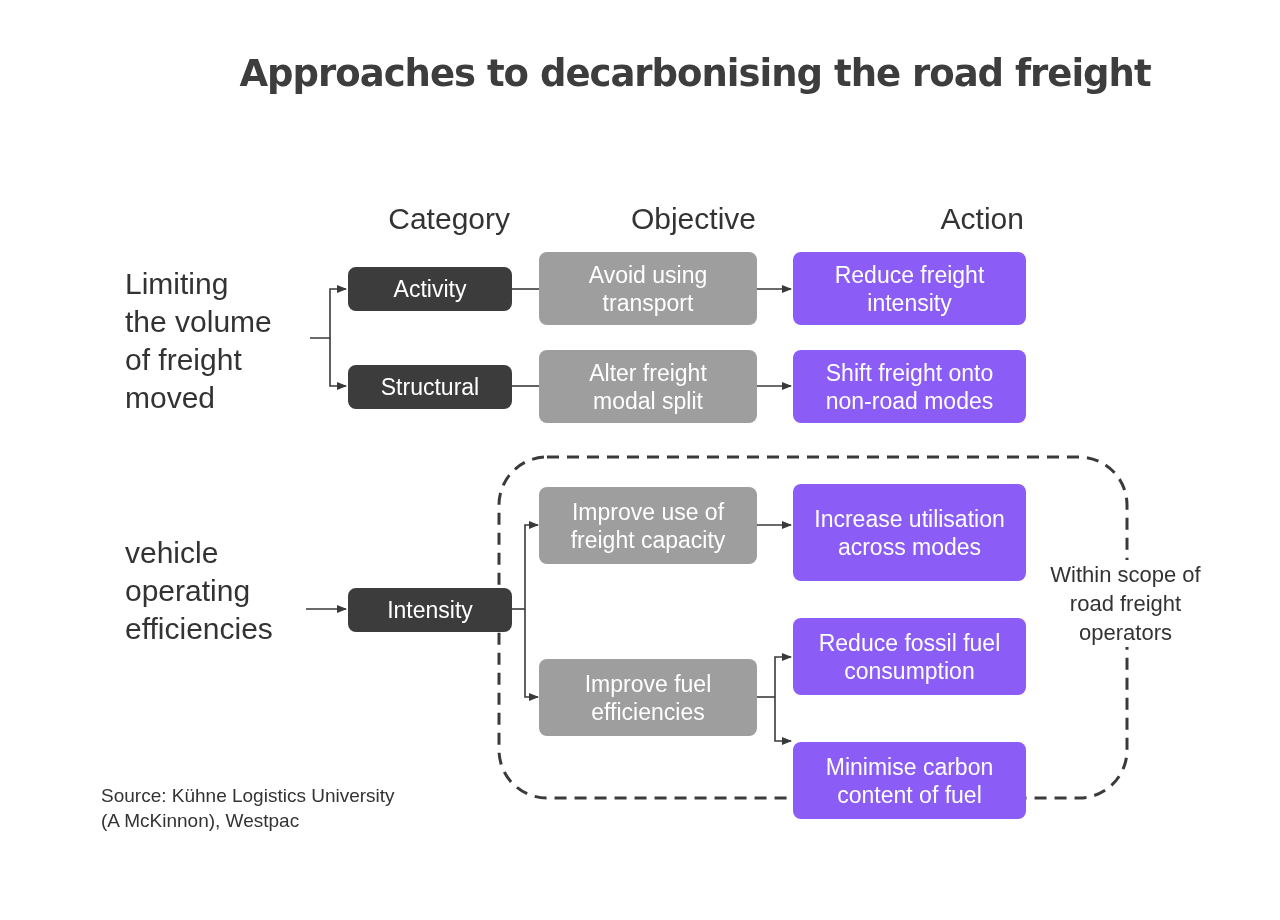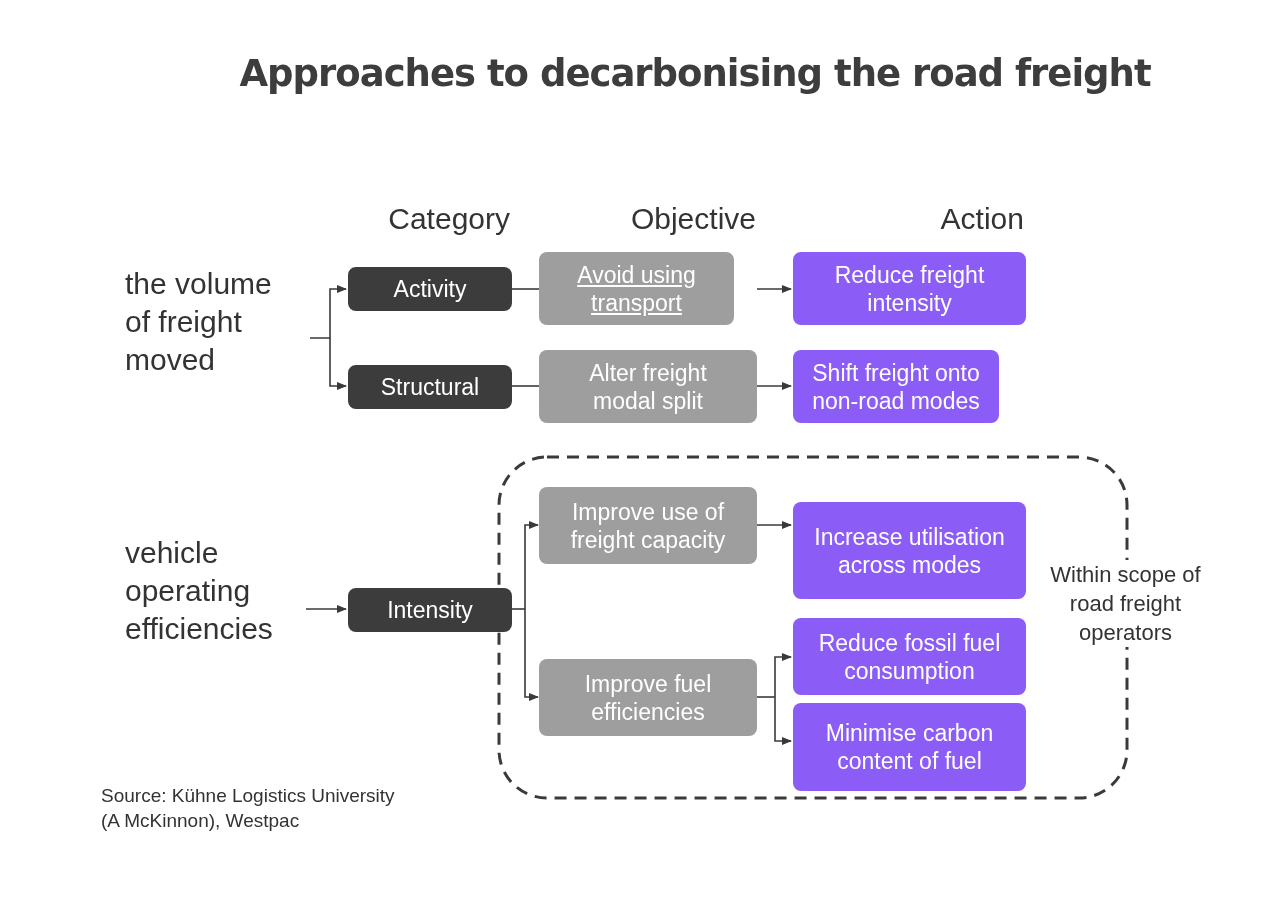--- a/index.html
+++ b/index.html
@@ -26,20 +26,21 @@
 </head>
 <body>
 
 <div class="title">Approaches to decarbonising the road freight</div>
 
 <div class="colhead" style="left:350px;width:160px;">Category</div>
 <div class="colhead" style="left:540px;width:216px;">Objective</div>
 <div class="colhead" style="left:794px;width:230px;">Action</div>
 
 <div class="group-label" style="top:265px;">
+  <div>Limiting</div>
   <div>the volume</div>
   <div>of freight</div>
   <div>moved</div>
 </div>
 <div class="group-label" style="top:534px;">
   <div>vehicle</div>
   <div>operating</div>
   <div>efficiencies</div>
 </div>
 
@@ -69,29 +70,29 @@
     <path d="M775,697 L775,657 L791,657" marker-end="url(#arrow)"></path>
     <path d="M775,697 L775,741 L791,741" marker-end="url(#arrow)"></path>
   </g>
   <rect x="499" y="457" width="628" height="341" rx="48" ry="48" fill="none" stroke="#3a3a3a" stroke-width="3" stroke-dasharray="12,8"></rect>
 </svg>
 
 <div class="box cat" style="left:348px;top:267px;width:164px;height:44px;">Activity</div>
 <div class="box cat" style="left:348px;top:365px;width:164px;height:44px;">Structural</div>
 <div class="box cat" style="left:348px;top:588px;width:164px;height:44px;">Intensity</div>
 
-<div class="box obj" style="left:539px;top:252px;width:195px;height:73px;padding:0 30px;text-decoration:underline;">Avoid using transport</div>
+<div class="box obj" style="left:539px;top:252px;width:218px;height:73px;padding:0 30px;">Avoid using transport</div>
 <div class="box obj" style="left:539px;top:350px;width:218px;height:73px;padding:0 36px;">Alter freight modal split</div>
 <div class="box obj" style="left:539px;top:487px;width:218px;height:77px;padding:0 12px;">Improve use of freight capacity</div>
 <div class="box obj" style="left:539px;top:659px;width:218px;height:77px;padding:0 30px;">Improve fuel efficiencies</div>
 
 <div class="box act" style="left:793px;top:252px;width:233px;height:73px;padding:0 20px;">Reduce freight intensity</div>
-<div class="box act" style="left:793px;top:350px;width:206px;height:73px;padding:0 8px;">Shift freight onto non-road modes</div>
-<div class="box act" style="left:793px;top:502px;width:233px;height:97px;padding:0 8px;">Increase utilisation across modes</div>
+<div class="box act" style="left:793px;top:350px;width:233px;height:73px;padding:0 8px;">Shift freight onto non-road modes</div>
+<div class="box act" style="left:793px;top:484px;width:233px;height:97px;padding:0 8px;">Increase utilisation across modes</div>
 <div class="box act" style="left:793px;top:618px;width:233px;height:77px;padding:0 8px;">Reduce fossil fuel consumption</div>
-<div class="box act" style="left:793px;top:703px;width:233px;height:88px;padding:0 16px;">Minimise carbon content of fuel</div>
+<div class="box act" style="left:793px;top:742px;width:233px;height:77px;padding:0 16px;">Minimise carbon content of fuel</div>
 
 <div class="scope-label">Within scope of road freight operators</div>
 
 <div class="source">
   <div>Source: Kühne Logistics University</div>
   <div>(A McKinnon), Westpac</div>
 </div>
 
 </body></html>

